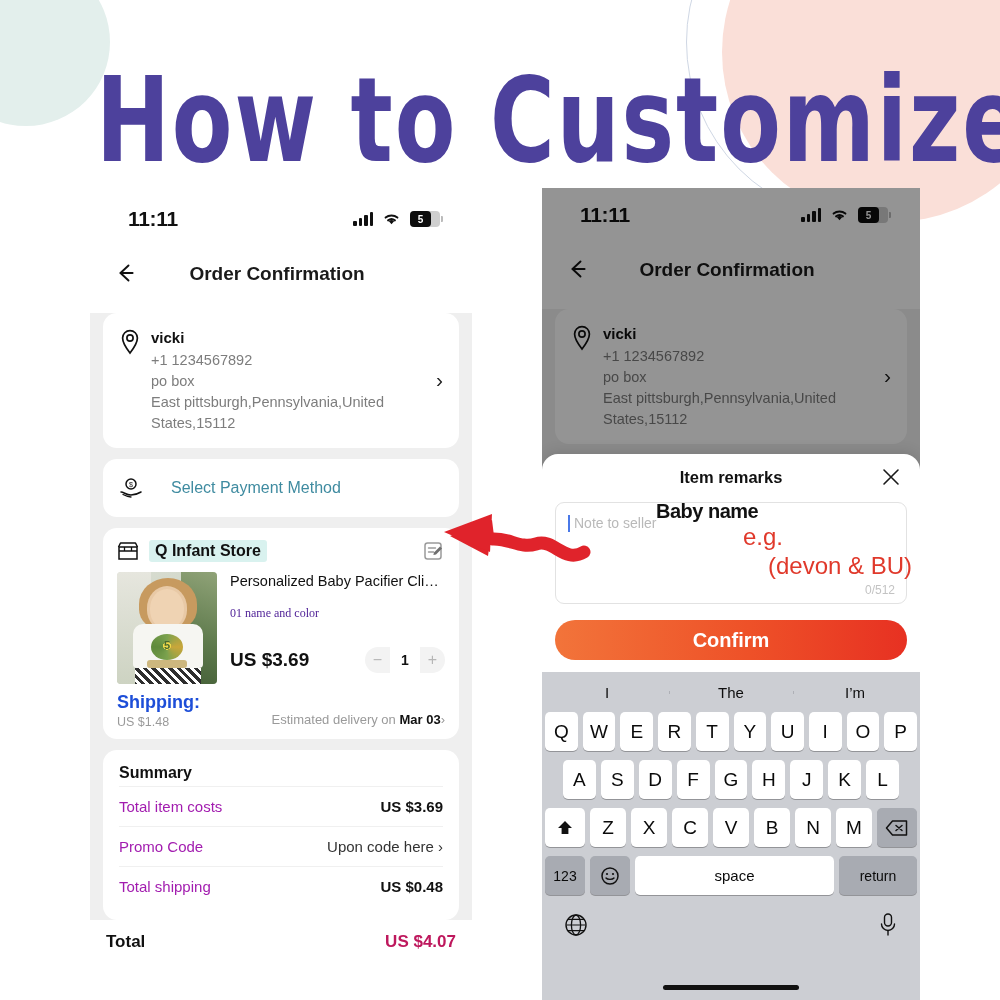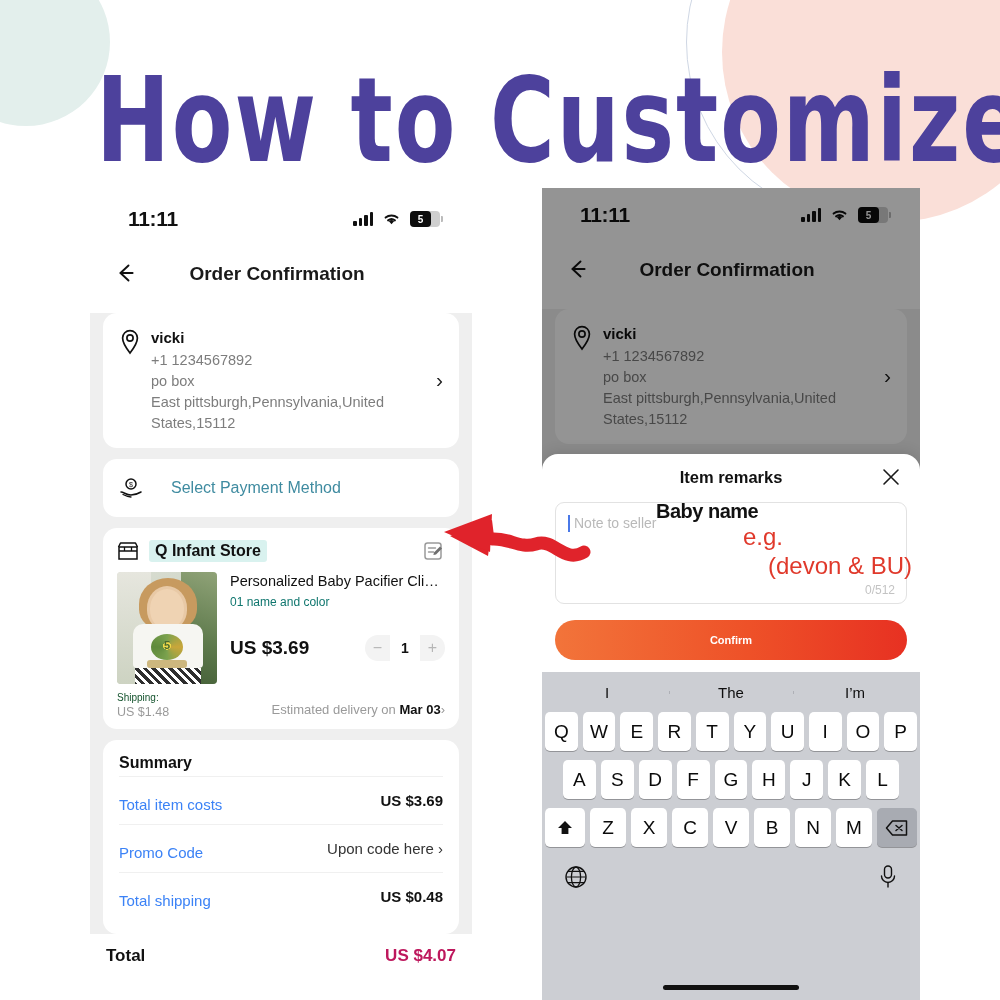--- a/index.html
+++ b/index.html
@@ -191,21 +191,21 @@
   .prod-img .skirt {
     position:absolute; left:18px; top:96px; width:66px; height:18px;
     background: repeating-linear-gradient(45deg,#2e2e2e 0 3px,#ffffff 3px 6px);
   }
 
   .prod-info { flex: 1; min-width: 0; }
   .prod-title {
     font-size: 14.5px; color: #111; line-height: 1.3;
     white-space: nowrap; overflow: hidden; text-overflow: ellipsis;
   }
-  .prod-sku { font-size: 12px; color: #0f766e; margin-top: 5px; }
+  .prod-sku { font-size: 12px; color: #4c1d95; margin-top: 16px; font-family: Liberation Serif, serif; }
   .prod-bottom {
     display: flex; align-items: center; justify-content: space-between;
     margin-top: 26px;
   }
   .prod-price { font-size: 19px; font-weight: 700; color: #111; }
   .stepper {
     display: flex; align-items: stretch; height: 26px;
     border-radius: 13px; overflow: hidden; background: #f3f3f3;
   }
   .stepper .btn {
@@ -214,33 +214,33 @@
   }
   .stepper .val {
     width: 30px; background: #fff; display: flex; align-items: center;
     justify-content: center; font-size: 14px; font-weight: 700; color: #111;
   }
 
   .ship-row {
     display: flex; align-items: flex-end; justify-content: space-between;
     margin-top: 8px;
   }
-  .ship-l .ship-label { font-size: 10px; font-weight: 400; color: #14532d; }
+  .ship-l .ship-label { font-size: 18px; font-weight: 700; color: #1d4ed8; }
   .ship-l .ship-cost { font-size: 12.5px; color: #9a9a9a; margin-top: 2px; }
   .ship-r { font-size: 13px; color: #9a9a9a; padding-bottom: 2px; }
   .ship-r b { color: #111; font-weight: 700; }
 
   
   .sum-title { font-size: 16px; font-weight: 700; color: #111; margin-bottom: 4px; }
   .sum-row {
     display: flex; align-items: center; justify-content: space-between;
     padding: 11px 0; border-top: 1px solid #f0f0f0; font-size: 15px;
   }
   .sum-row:first-of-type { border-top: none; }
-  .sum-row .k { color: #3b82f6; margin-top: 8px; }
+  .sum-row .k { color: #a21caf; }
   .sum-row .v { color: #111; font-weight: 600; }
   .sum-row .v.link { color: #333; font-weight: 400; }
 
   .disclaimer {
     font-size: 12.5px; color: #a7a7a7; padding: 12px 4px 14px; line-height: 1.35;
   }
 
   
   .bottombar {
     background: #fff; padding: 10px 16px 14px;
@@ -309,21 +309,21 @@
   .ov-ex {
     font-size: 24px; color: #e0392b; font-weight: 400;
     line-height: 1.15; margin-top: 2px; text-align: right;
     padding-right: 2px;
     font-family: "Liberation Sans", sans-serif;
   }
   .confirm-wrap { padding: 16px 13px 12px; }
   .confirm {
     width: 100%; height: 40px; border-radius: 20px; border: none;
     background: linear-gradient(90deg,#f2743a 0%, #ee5128 55%, #e73122 100%);
-    color: #fff; font-size: 11px; font-weight: 700;
+    color: #fff; font-size: 20px; font-weight: 700;
     font-family: "Liberation Sans", sans-serif;
   }
 
   
   .keyboard {
     background: #ccced3; padding: 0 3px 4px; flex: 1;
     display: flex; flex-direction: column;
   }
   .suggestions {
     height: 40px; display: flex; align-items: center;
@@ -653,20 +653,33 @@
           <div class="key">N</div>
           <div class="key">M</div>
           <div class="key wide">
             <svg width="24" height="18" viewBox="0 0 24 18">
               <path d="M7.5 2h14v14h-14L1.5 9z" fill="none" stroke="#111" stroke-width="1.5" stroke-linejoin="round"></path>
               <path d="M11 6.5l6 5M17 6.5l-6 5" stroke="#111" stroke-width="1.5" stroke-linecap="round"></path>
             </svg>
           </div>
         </div>
 
+        <div class="krow r4">
+          <div class="key num">123</div>
+          <div class="key emoji">
+            <svg width="20" height="20" viewBox="0 0 20 20">
+              <circle cx="10" cy="10" r="8" fill="none" stroke="#111" stroke-width="1.5"></circle>
+              <circle cx="7" cy="8" r="1.1" fill="#111"></circle>
+                <circle cx="13" cy="8" r="1.1" fill="#111"></circle>
+              <path d="M6 12c1.4 1.8 6.6 1.8 8 0" stroke="#111" stroke-width="1.4" fill="none" stroke-linecap="round"></path>
+            </svg>
+          </div>
+          <div class="key space" style="font-size:15px">space</div>
+          <div class="key return">return</div>
+        </div>
 
         <div class="kb-bottom">
           <div>
             <svg width="26" height="26" viewBox="0 0 26 26">
               <circle cx="13" cy="13" r="10" fill="none" stroke="#111" stroke-width="1.4"></circle>
               <ellipse cx="13" cy="13" rx="4.6" ry="10" fill="none" stroke="#111" stroke-width="1.3"></ellipse>
               <path d="M3.4 13h19.2M5 7.3h16M5 18.7h16" stroke="#111" stroke-width="1.2"></path>
             </svg>
           </div>
           <div>

